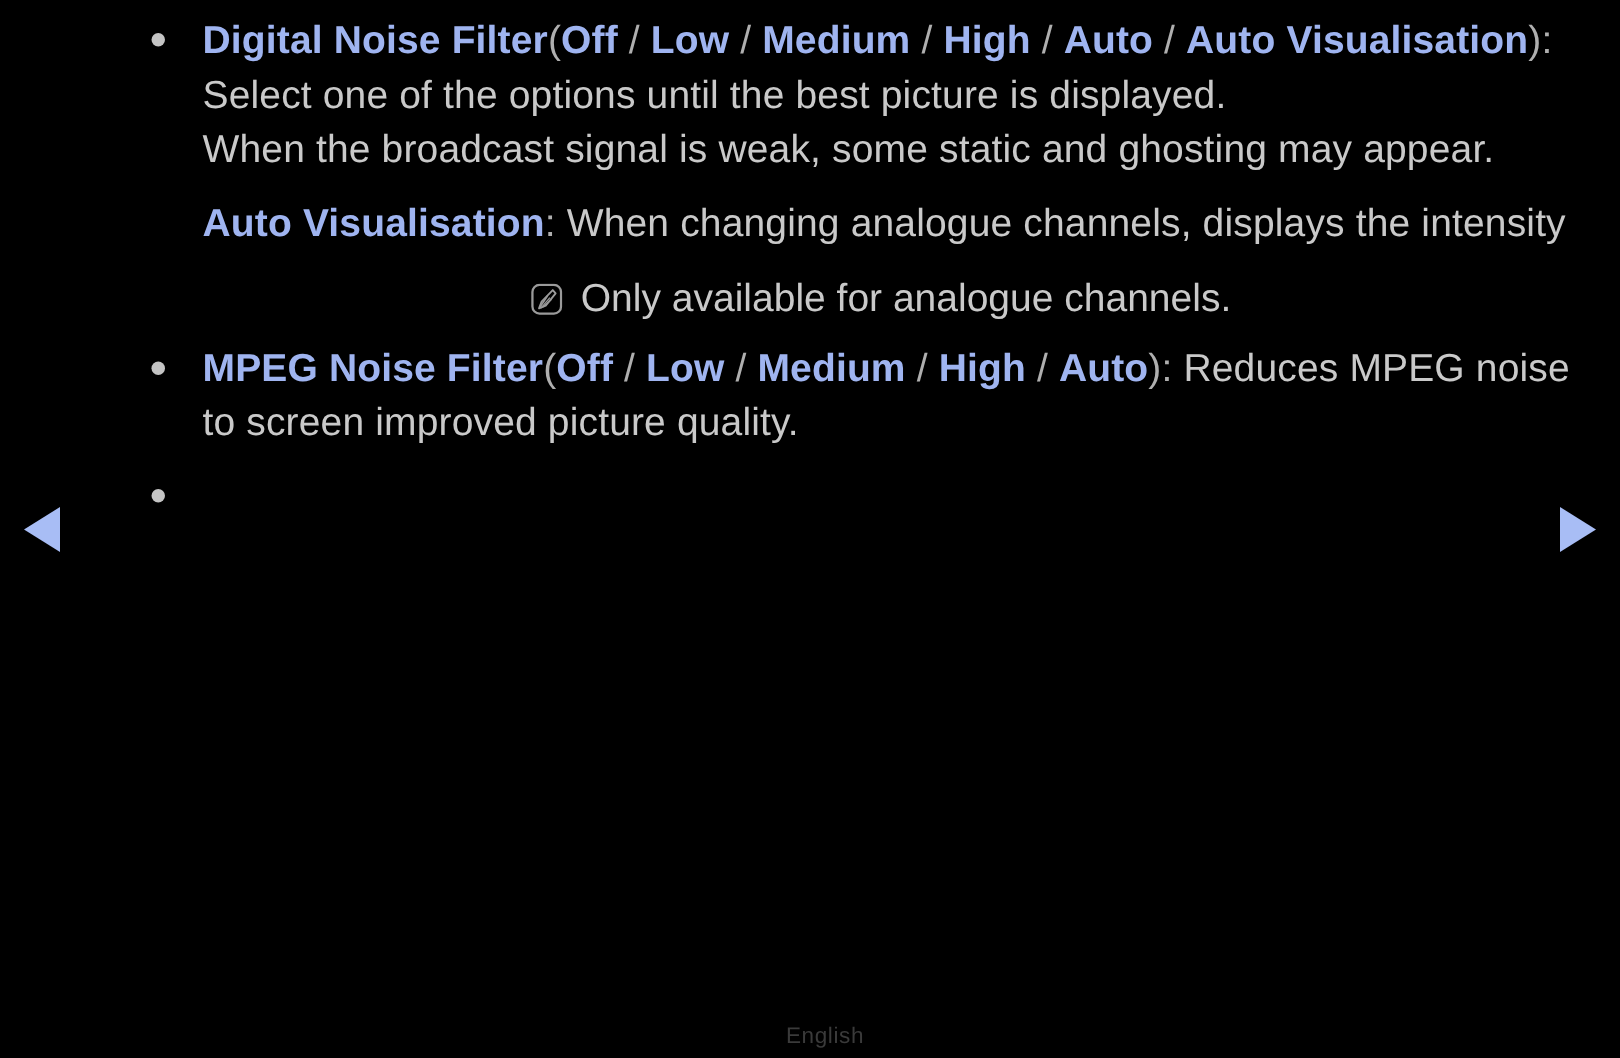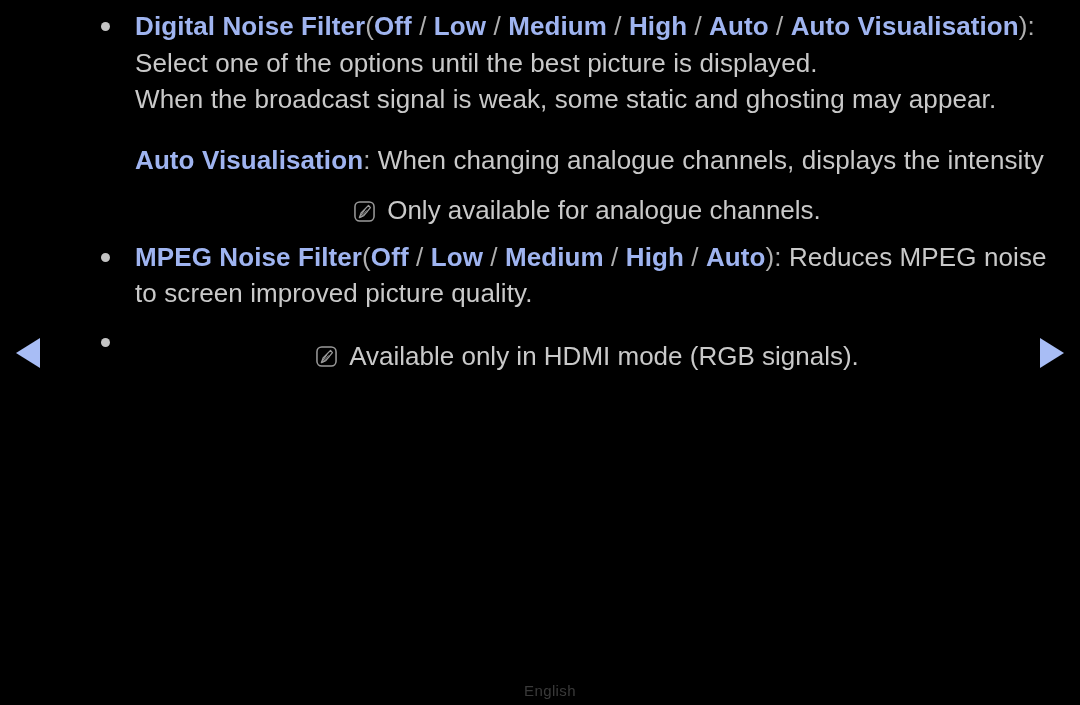--- a/index.html
+++ b/index.html
@@ -64,21 +64,20 @@
     left: 6px;
     top: 14px;
     width: 9px;
     height: 9px;
     border-radius: 50%;
     background: #C4C4C4;
   }
 
   .plain-block {
     padding-left: 40px;
-    margin-top: 12px;
   }
 
   .term {
     color: #9FB4F0;
     font-weight: bold;
   }
   .opt {
     color: #9FB4F0;
     font-weight: bold;
   }
@@ -181,28 +180,16 @@
   </div>
 
   <div class="spacer-12"></div>
 
   <div class="block bullet-block">
     <span class="bullet-dot"></span>
   </div>
 
   <div class="spacer-14"></div>
 
-  <div class="note-row">
-    <span class="note-icon">
-      <svg viewBox="0 0 22 22" width="21" height="21" xmlns="http://www.w3.org/2000/svg">
-        <rect x="1" y="1" width="20" height="20" rx="5" ry="5" fill="none" stroke="#9A9A9A" stroke-width="1.6"></rect>
-        <path d="M15.2 4.6 L7.4 12.6 L5.6 17.4 L10.3 15.4 L17.2 6.9 Z" fill="none" stroke="#9A9A9A" stroke-width="1.3" stroke-linejoin="round"></path>
-        <path d="M6.0 16.9 L11.6 8.6" stroke="#9A9A9A" stroke-width="1.1"></path>
-        <path d="M6.9 17.2 L13.2 9.9" stroke="#9A9A9A" stroke-width="0.9"></path>
-        <path d="M8.0 16.6 L14.4 11.0" stroke="#9A9A9A" stroke-width="0.9"></path>
-      </svg>
-    </span>
-    <span class="note-text">Available only in HDMI mode (RGB signals).</span>
-  </div>
 
 </div>
 
 <div class="footer-lang">English</div>
 
 </body></html>

